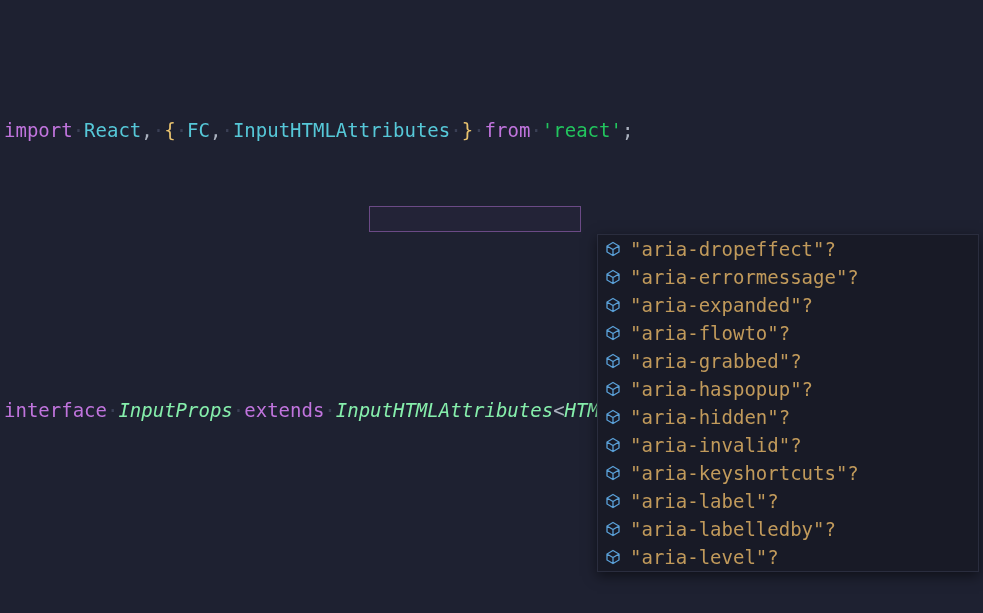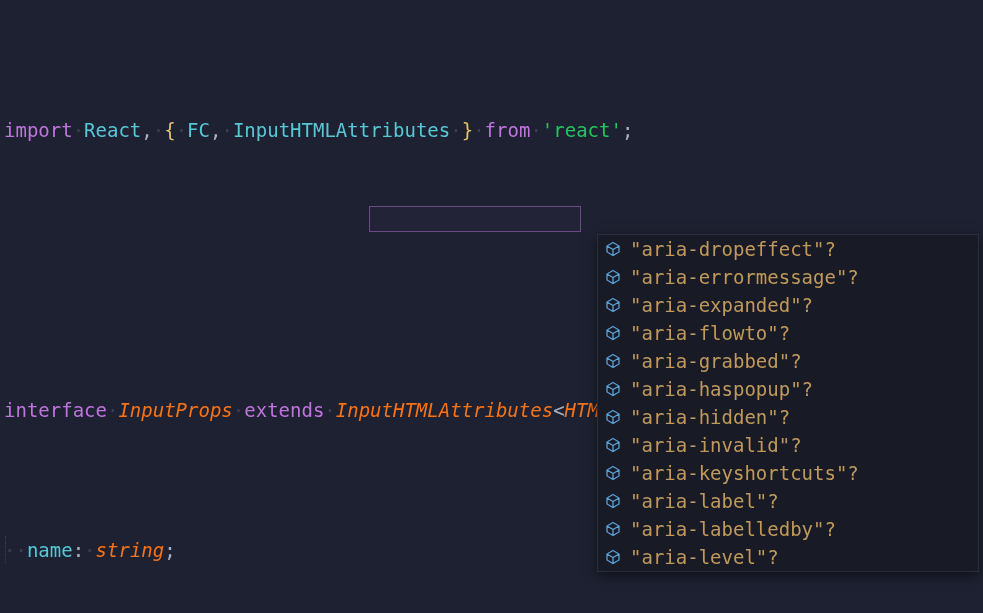--- a/index.html
+++ b/index.html
@@ -22,21 +22,21 @@
   .line { height: 28px; position: relative; }
   .indent-guide {
     position: absolute;
     top: 0; bottom: 0;
     width: 1px;
     border-left: 1px dotted #3a3f55;
   }
   .ws { color: #3a3f55; }
   .kw-purple { color: #c074dd; }
   .ident-cyan { color: #56c8d8; }
-  .type-yellow { color: #f97316; font-style: italic; }
+  .type-yellow { color: #86efac; font-style: italic; }
   .prop-teal { color: #56c8d8; }
   .brace-yellow { color: #e8c26e; }
   .string { color: #22c55e; }
   .punct { color: #abb2bf; }
 
   .highlight-range {
     position: absolute;
     height: 26px;
     border: 1px solid #6b4a86;
     background: rgba(100,70,130,0.08);
@@ -82,21 +82,20 @@
   
   <div class="line"><span class="kw-purple">import</span><span class="ws">·</span><span class="ident-cyan">React</span><span class="punct">,</span><span class="ws">·</span><span class="brace-yellow">{</span><span class="ws">·</span><span class="ident-cyan">FC</span><span class="punct">,</span><span class="ws">·</span><span class="ident-cyan">InputHTMLAttributes</span><span class="ws">·</span><span class="brace-yellow">}</span><span class="ws">·</span><span class="kw-purple">from</span><span class="ws">·</span><span class="string">'react'</span><span class="punct">;</span></div>
 
   
   <div class="line"></div>
 
   
   <div class="line"><span class="kw-purple">interface</span><span class="ws">·</span><span class="type-yellow">InputProps</span><span class="ws">·</span><span class="kw-purple">extends</span><span class="ws">·</span><span class="type-yellow">InputHTMLAttributes</span><span class="punct">&lt;</span><span class="type-yellow">HTMLInputElement</span><span class="punct">&gt;</span><span class="ws">·</span><span class="brace-yellow">{</span></div>
 
   
-  <div class="line"><span class="indent-guide" style="left:1px"></span><span class="ws">··</span><span class="prop-teal">name</span><span class="punct">:</span><span class="ws">·</span><span class="type-yellow">string</span><span class="punct">;</span></div>
 
   
   
 
   
   
 
   
   
 

